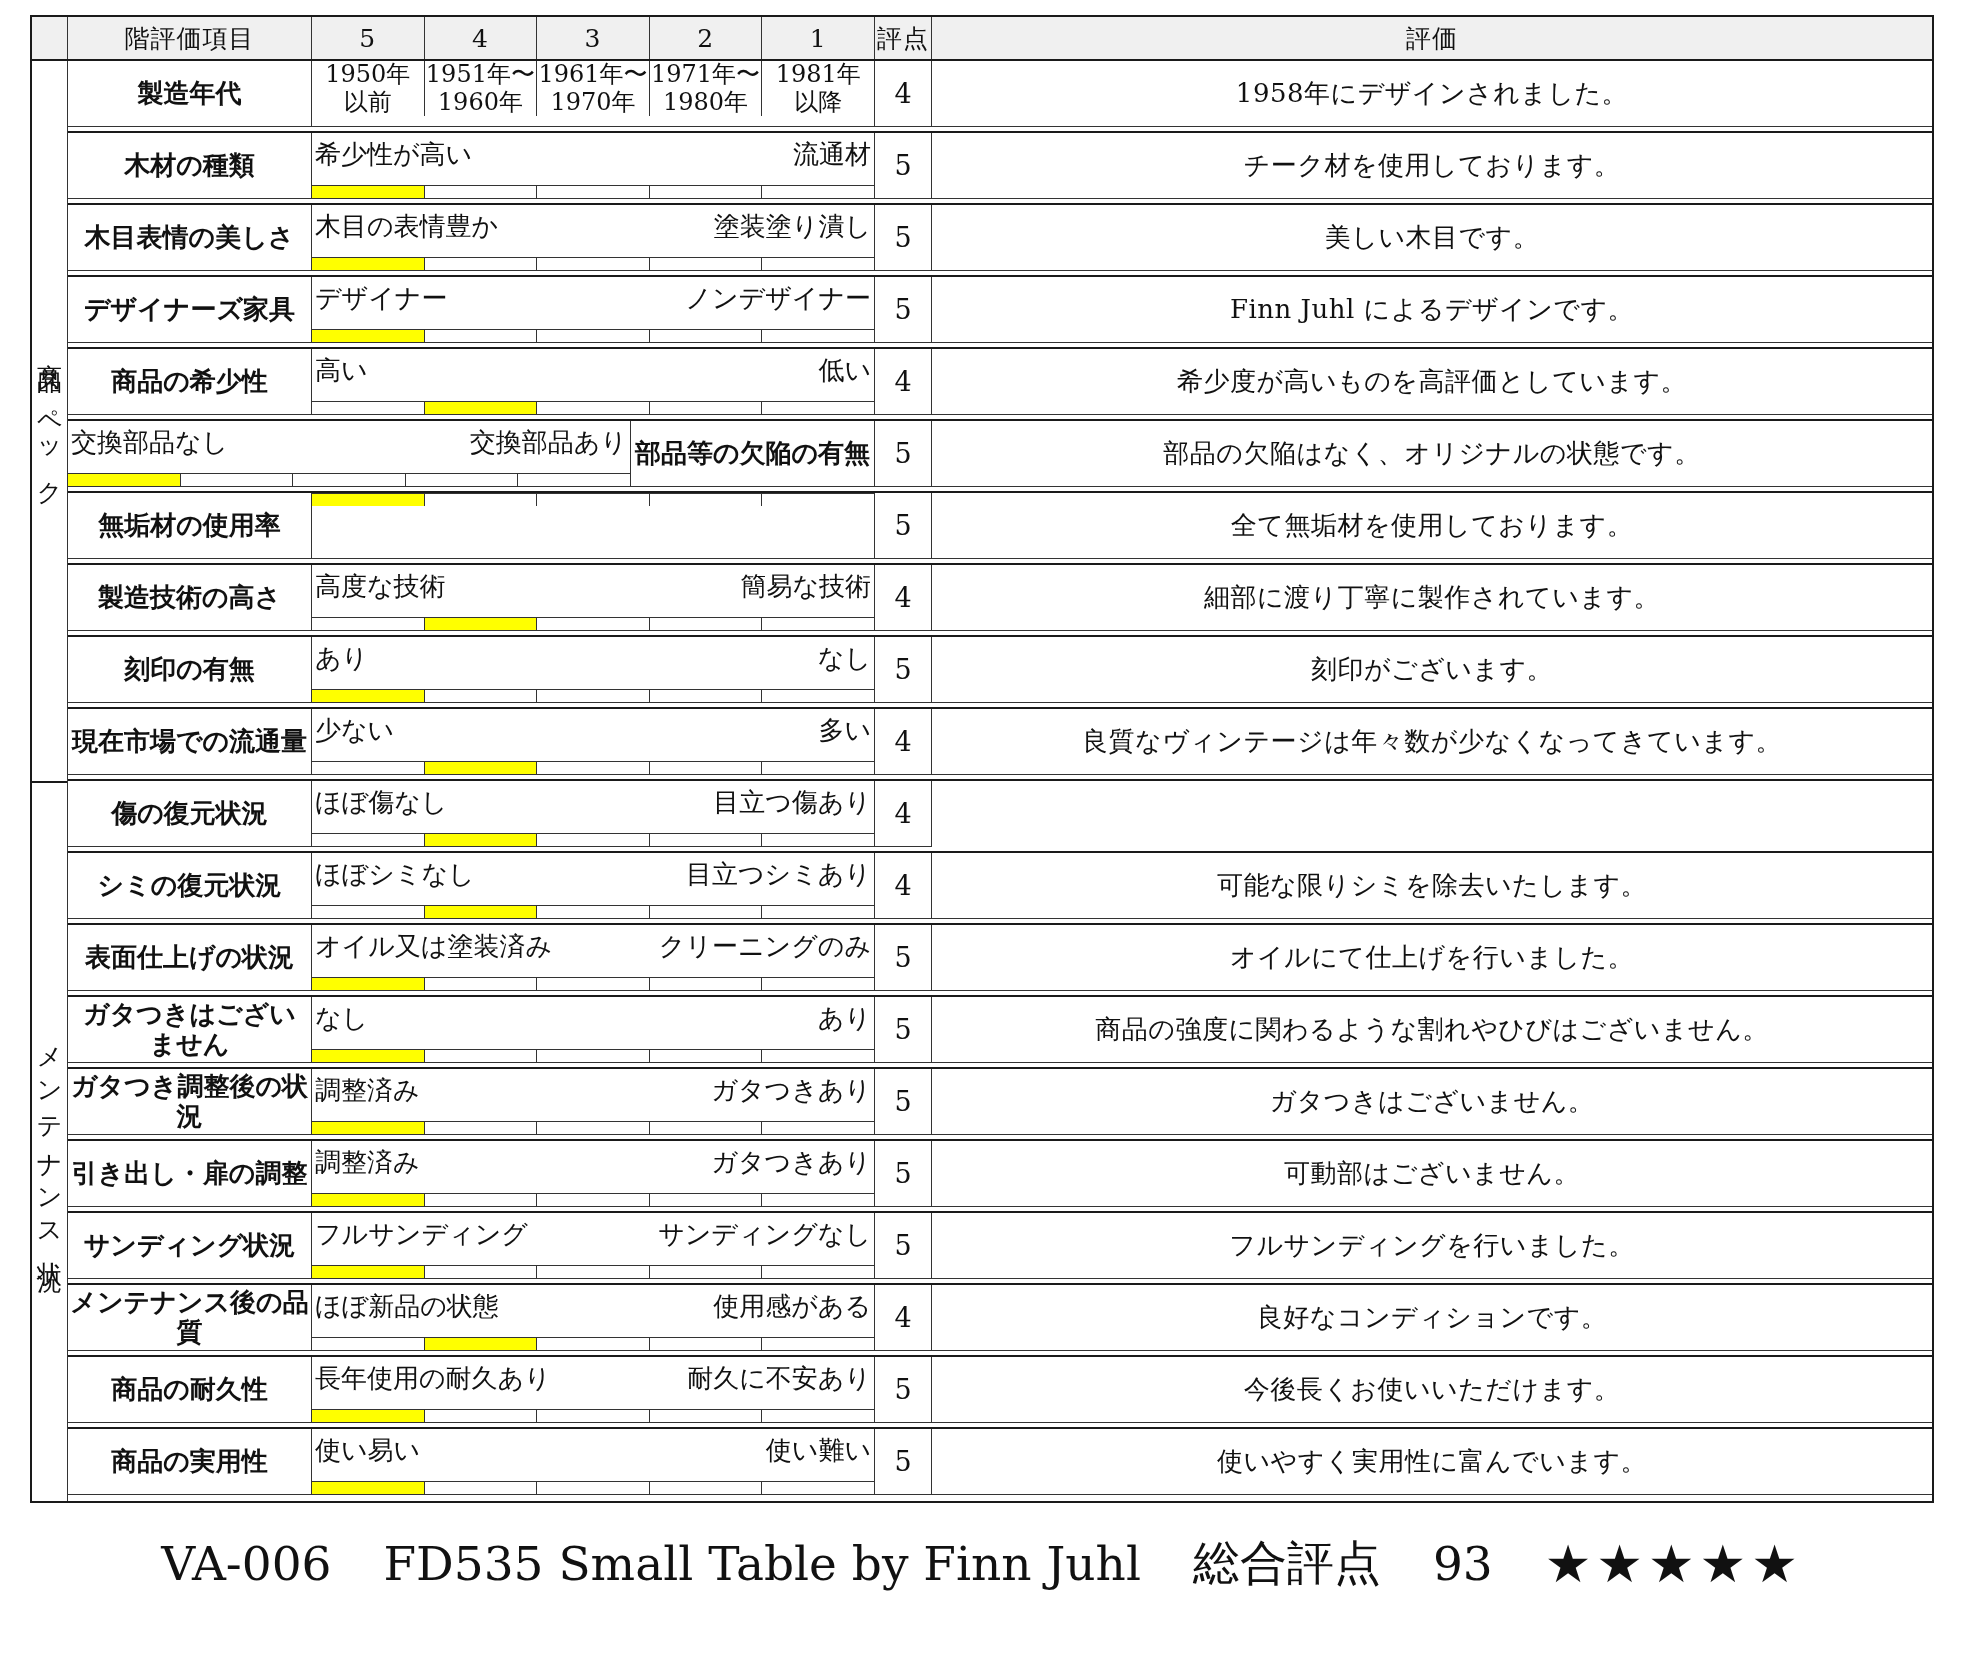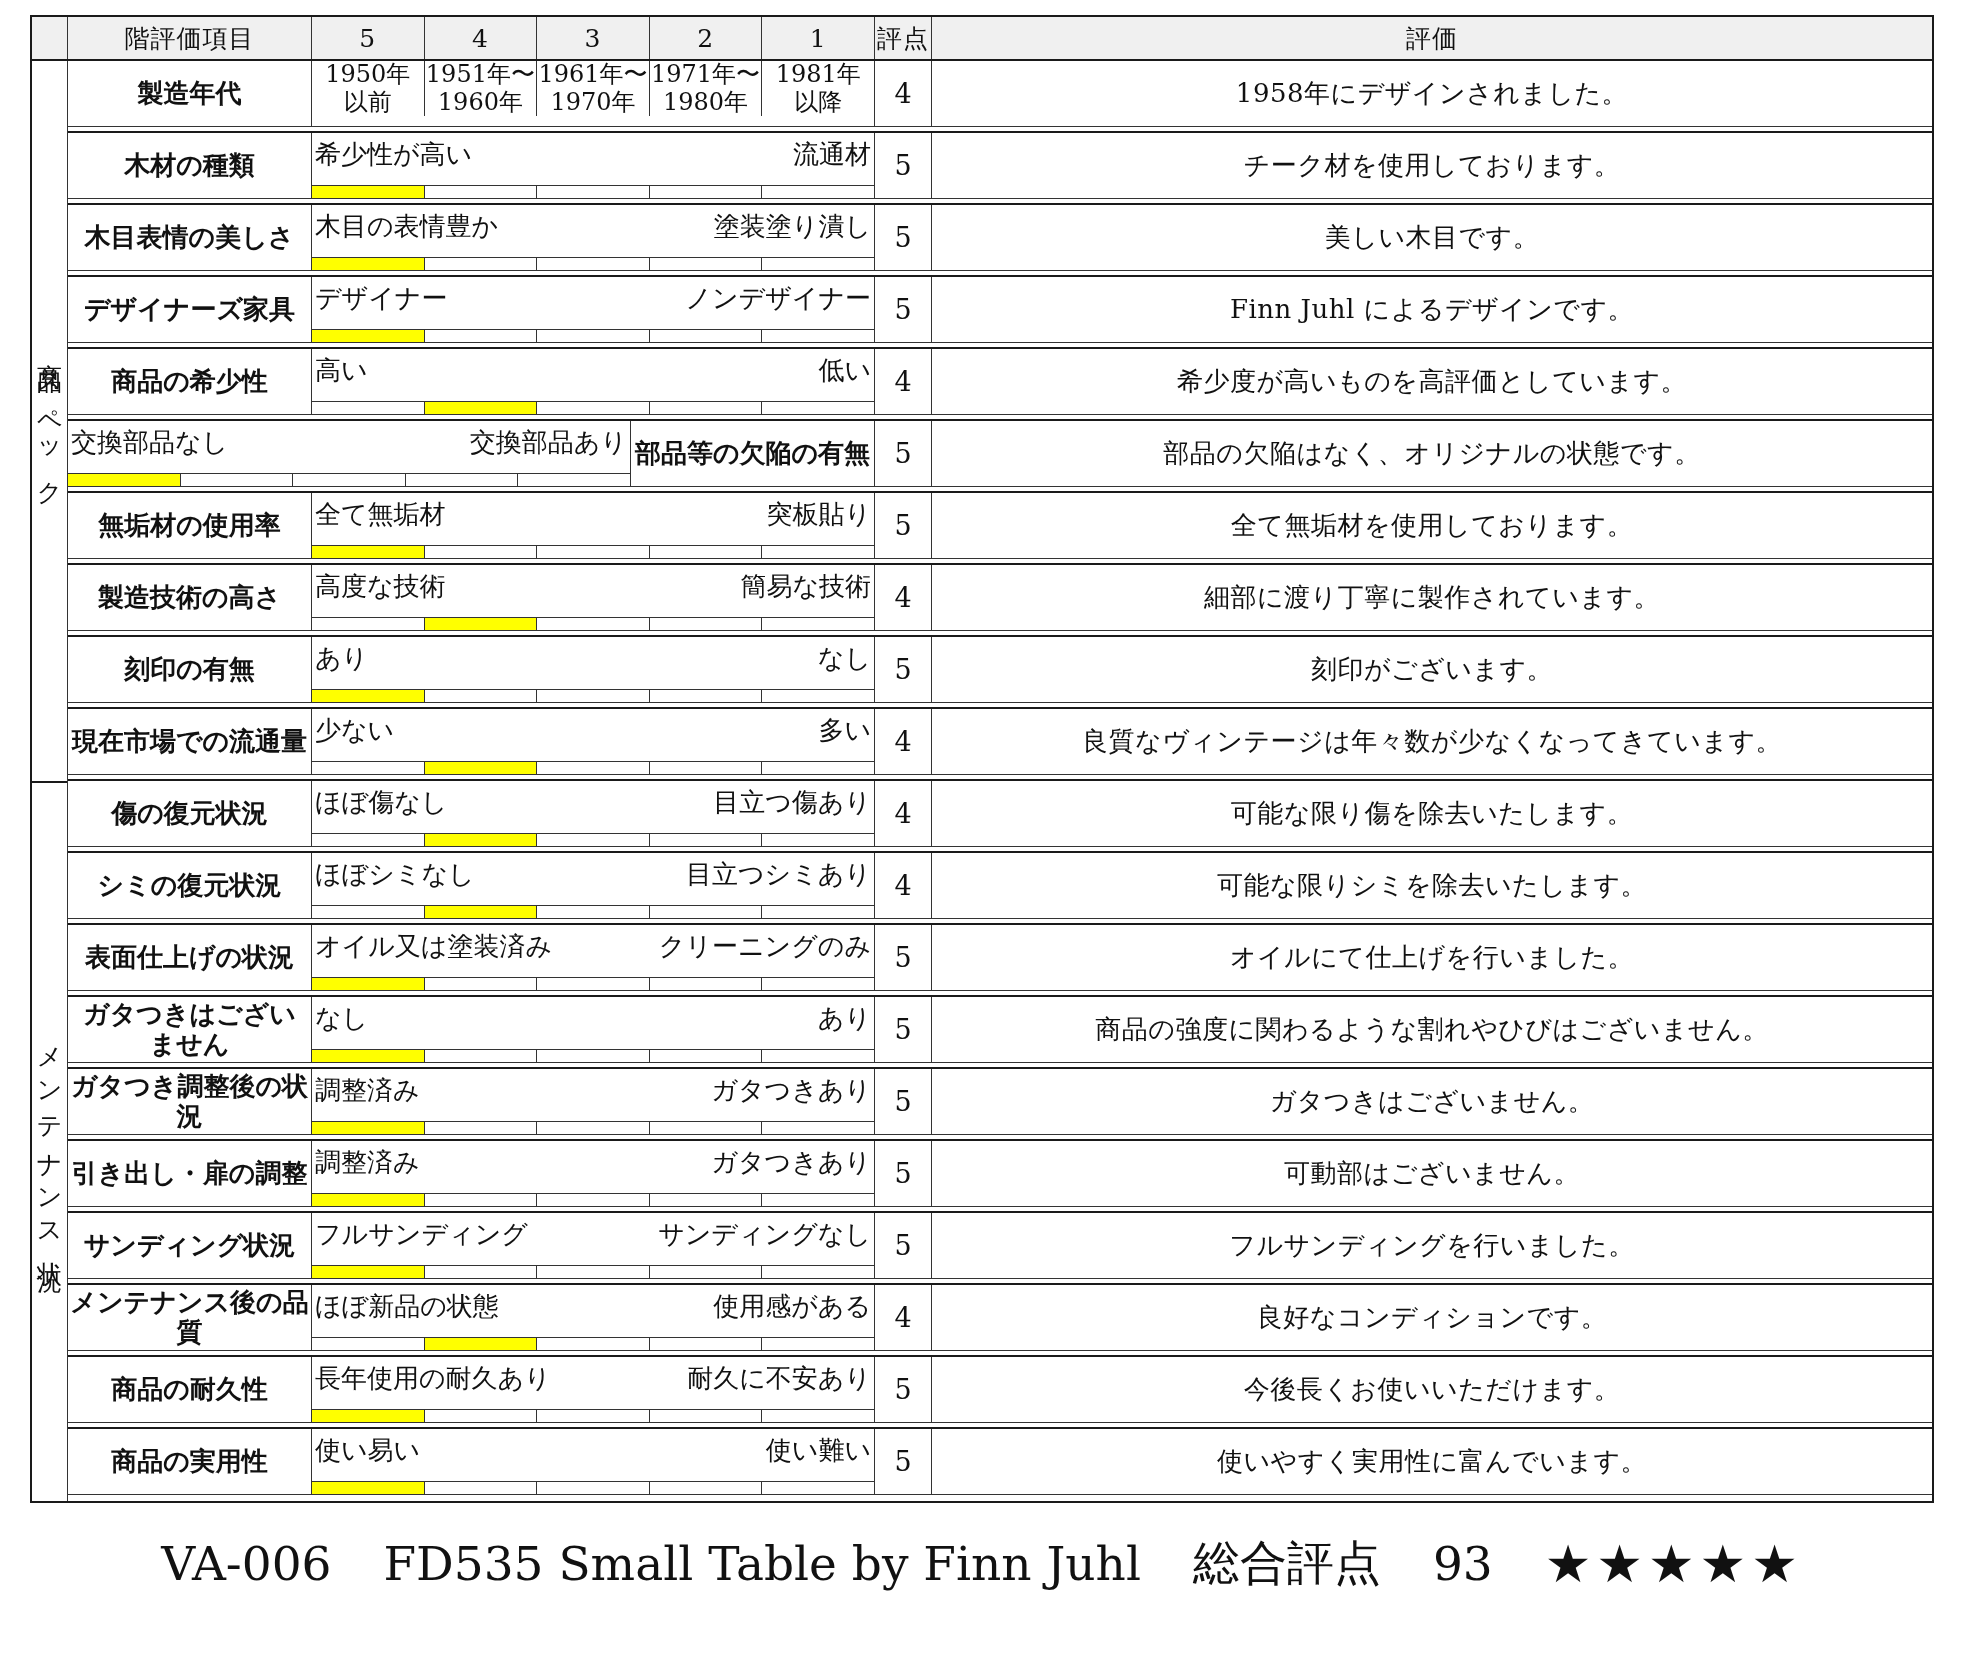--- a/index.html
+++ b/index.html
@@ -202,26 +202,20 @@
               <div class="seg"></div>
             </div>
     </div>
     <div class="rcell itemcell">部品等の欠陥の有無</div>
     <div class="rcell scorecell">5</div>
     <div class="rcell commentcell">部品の欠陥はなく、オリジナルの状態です。</div>
   </div>
         <div class="row">
     <div class="rcell itemcell">無垢材の使用率</div>
     <div class="rcell scalecell">
-      <div class="scale-main">
-              <div class="scale-plain">
-                <span class="lab-left">全て無垢材</span>
-                <span class="lab-right">突板貼り</span>
-              </div>
-            </div>
       <div class="strip">
               <div class="seg" style="background: rgb(255, 255, 0);"></div>
               <div class="seg"></div>
               <div class="seg"></div>
               <div class="seg"></div>
               <div class="seg"></div>
             </div>
     </div>
     <div class="rcell scorecell">5</div>
     <div class="rcell commentcell">全て無垢材を使用しております。</div>
@@ -297,21 +291,20 @@
             </div>
       <div class="strip">
               <div class="seg"></div>
               <div class="seg" style="background: rgb(255, 255, 0);"></div>
               <div class="seg"></div>
               <div class="seg"></div>
               <div class="seg"></div>
             </div>
     </div>
     <div class="rcell scorecell">4</div>
-    <div class="rcell commentcell">可能な限り傷を除去いたします。</div>
   </div>
         <div class="row">
     <div class="rcell itemcell">シミの復元状況</div>
     <div class="rcell scalecell">
       <div class="scale-main">
               <div class="scale-plain">
                 <span class="lab-left">ほぼシミなし</span>
                 <span class="lab-right">目立つシミあり</span>
               </div>
             </div>

